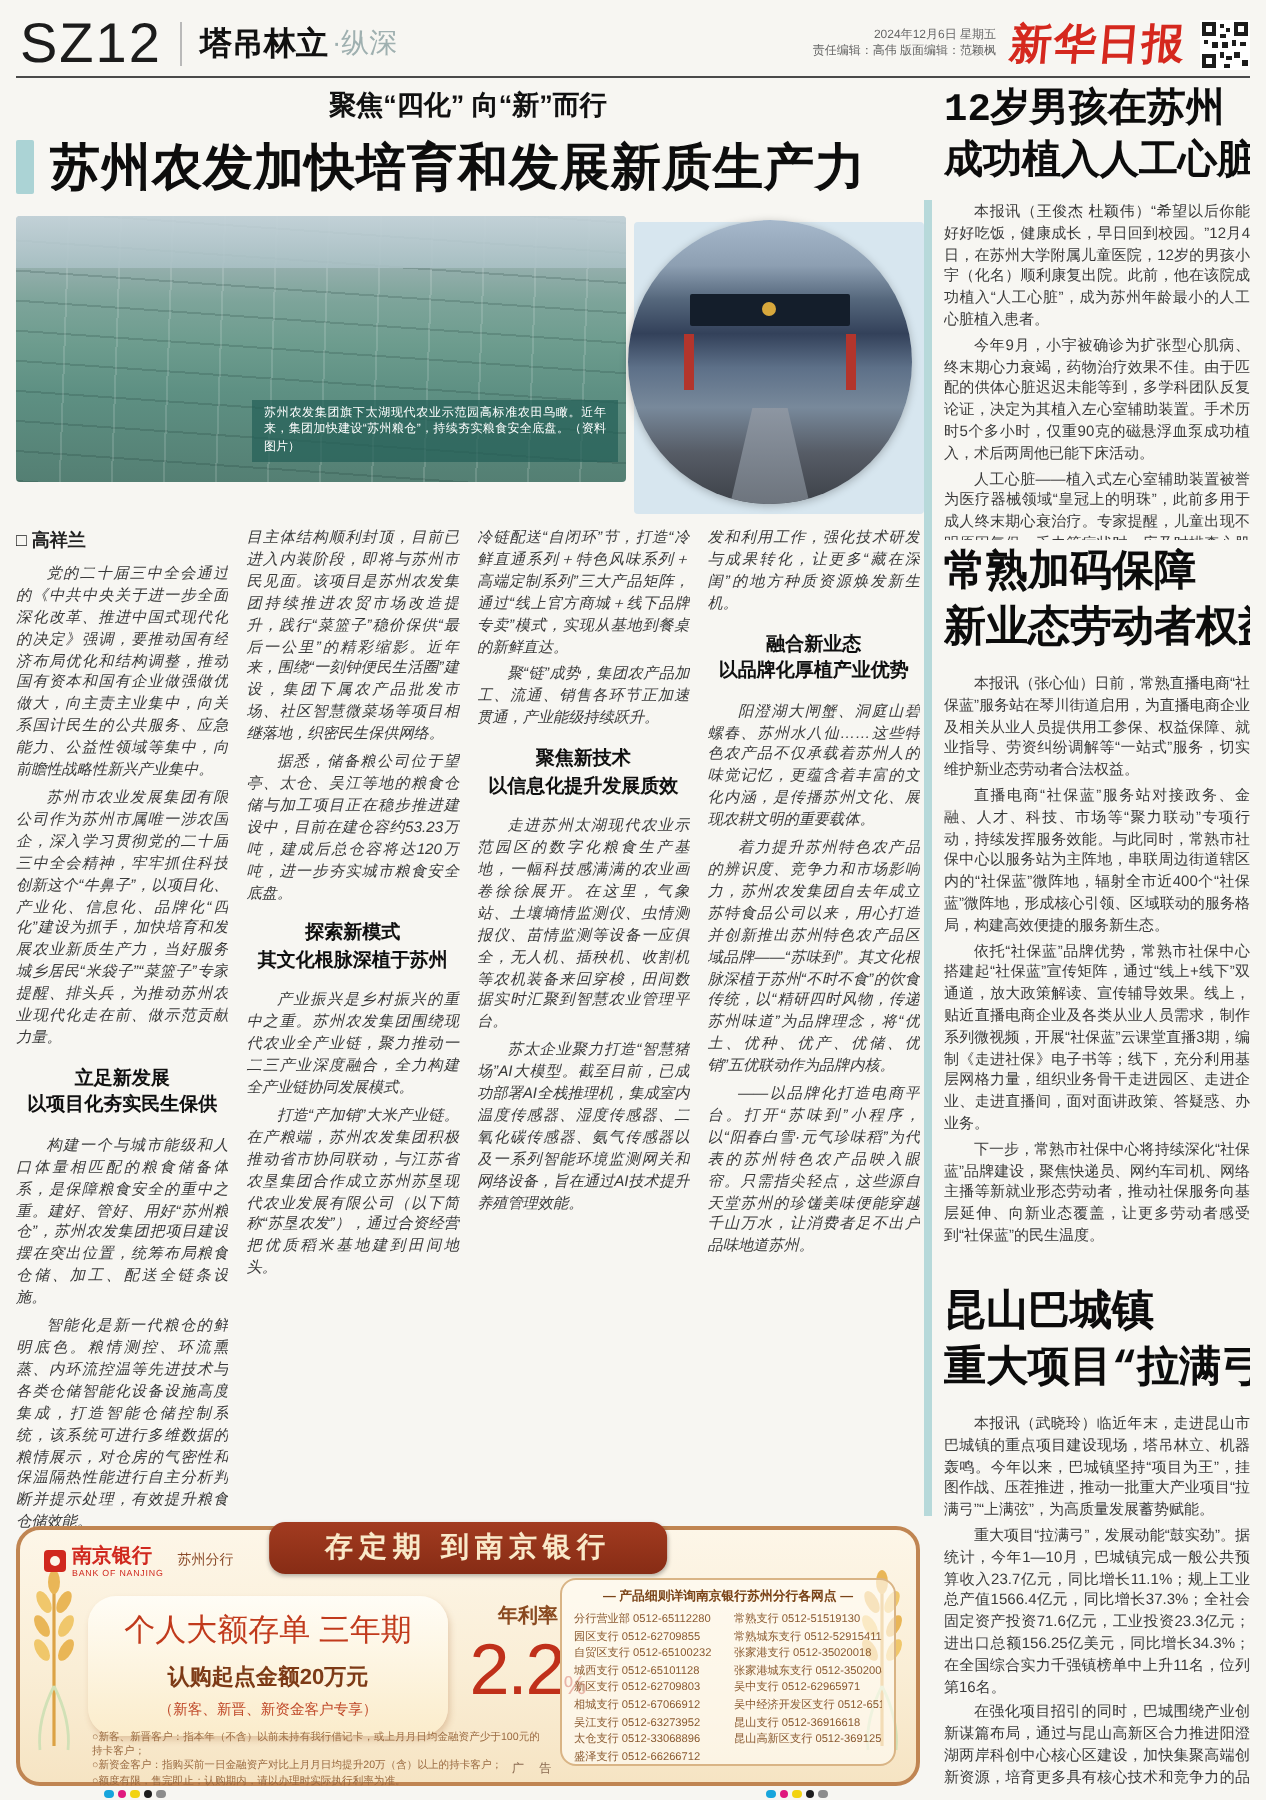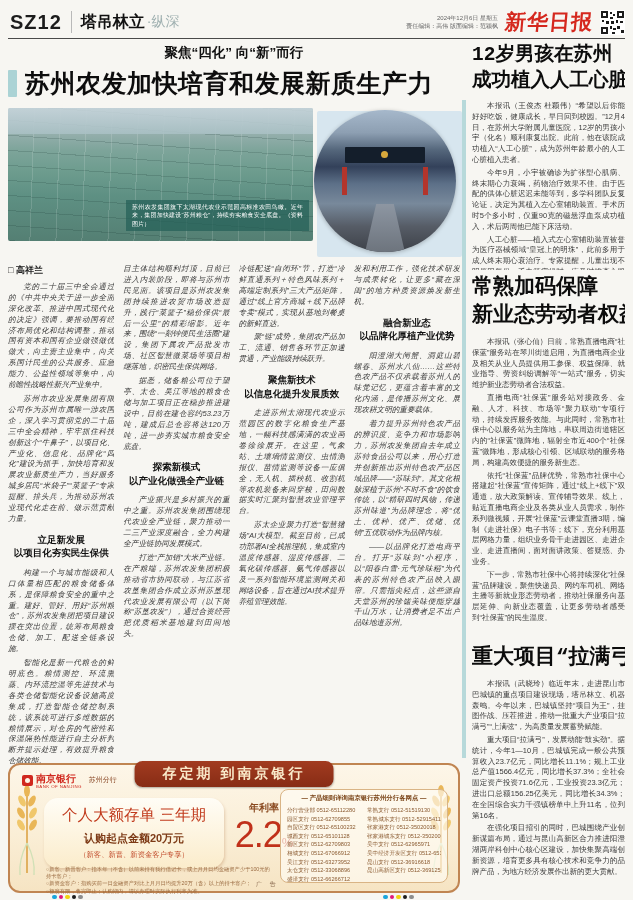--- a/index.html
+++ b/index.html
@@ -1,20 +1,20 @@
 <!DOCTYPE html>
 <html><head>
 <meta charset="utf-8">
 <style>
   html,body{margin:0;padding:0;background:#e9e8e4;}
   .page{position:relative;width:633px;height:900px;background:#f7f6f2;overflow:hidden;
         font-family:"Liberation Sans","DejaVu Sans",sans-serif;color:#222;}
   
   .hdr{position:absolute;left:10px;top:7px;right:8px;height:30px;display:flex;align-items:center;}
-  .hdr-page{font-size:20px;font-weight:700;color:#1c1c1c;letter-spacing:1px;}
+  .hdr-page{font-size:28px;font-weight:400;color:#1c1c1c;letter-spacing:1px;}
   .hdr-div{width:1px;height:22px;background:#b9b9b9;margin:0 9px;}
   .hdr-section{font-size:16px;font-weight:900;color:#111;}
   .hdr-sub{font-size:14px;color:#9fb0b0;margin-left:2px;}
   .hdr-right{margin-left:auto;display:flex;align-items:center;gap:7px;}
   .hdr-dates{text-align:right;font-size:6px;line-height:8.5px;color:#666;}
   .masthead{font-size:21px;font-weight:900;color:#d5281e;font-family:"DejaVu Serif","Liberation Serif",serif;
             transform:skewX(-5deg);letter-spacing:1px;white-space:nowrap;}
   .qr{width:25px;height:25px;}
   .hdr-rule{position:absolute;left:8px;right:8px;top:38px;border-top:1.4px solid #4a4a4a;}
   
@@ -170,21 +170,21 @@
         <p>苏州市农业发展集团有限公司作为苏州市属唯一涉农国企，深入学习贯彻党的二十届三中全会精神，牢牢抓住科技创新这个“牛鼻子”，以项目化、产业化、信息化、品牌化“四化”建设为抓手，加快培育和发展农业新质生产力，当好服务城乡居民“米袋子”“菜篮子”专家提醒、排头兵，为推动苏州农业现代化走在前、做示范贡献力量。</p>
         <div class="subhead">立足新发展
 以项目化夯实民生保供</div>
         <p>构建一个与城市能级和人口体量相匹配的粮食储备体系，是保障粮食安全的重中之重。建好、管好、用好“苏州粮仓”，苏州农发集团把项目建设摆在突出位置，统筹布局粮食仓储、加工、配送全链条设施。</p>
         <p>智能化是新一代粮仓的鲜明底色。粮情测控、环流熏蒸、内环流控温等先进技术与各类仓储智能化设备设施高度集成，打造智能仓储控制系统，该系统可进行多维数据的粮情展示，对仓房的气密性和保温隔热性能进行自主分析判断并提示处理，有效提升粮食仓储效能。</p>
       </div>
       <div class="col">
         <p class="cont">目主体结构顺利封顶，目前已进入内装阶段，即将与苏州市民见面。该项目是苏州农发集团持续推进农贸市场改造提升，践行“菜篮子”稳价保供“最后一公里”的精彩缩影。近年来，围绕“一刻钟便民生活圈”建设，集团下属农产品批发市场、社区智慧微菜场等项目相继落地，织密民生保供网络。</p>
         <p>据悉，储备粮公司位于望亭、太仓、吴江等地的粮食仓储与加工项目正在稳步推进建设中，目前在建仓容约53.23万吨，建成后总仓容将达120万吨，进一步夯实城市粮食安全底盘。</p>
         <div class="subhead">探索新模式
-以产业化做强全产业链</div>
+其文化根脉深植于苏州</div>
         <p>产业振兴是乡村振兴的重中之重。苏州农发集团围绕现代农业全产业链，聚力推动一二三产业深度融合，全力构建全产业链协同发展模式。</p>
         <p>打造“产加销”大米产业链。在产粮端，苏州农发集团积极推动省市协同联动，与江苏省农垦集团合作成立苏州苏垦现代农业发展有限公司（以下简称“苏垦农发”），通过合资经营把优质稻米基地建到田间地头。</p>
       </div>
       <div class="col">
         <p class="cont">冷链配送“自闭环”节，打造“冷鲜直通系列＋特色风味系列＋高端定制系列”三大产品矩阵，通过“线上官方商城＋线下品牌专卖”模式，实现从基地到餐桌的新鲜直达。</p>
         <p>聚“链”成势，集团农产品加工、流通、销售各环节正加速贯通，产业能级持续跃升。</p>
         <div class="subhead">聚焦新技术
 以信息化提升发展质效</div>
         <p>走进苏州太湖现代农业示范园区的数字化粮食生产基地，一幅科技感满满的农业画卷徐徐展开。在这里，气象站、土壤墒情监测仪、虫情测报仪、苗情监测等设备一应俱全，无人机、插秧机、收割机等农机装备来回穿梭，田间数据实时汇聚到智慧农业管理平台。</p>
         <p>苏太企业聚力打造“智慧猪场”AI大模型。截至目前，已成功部署AI全栈推理机，集成室内温度传感器、湿度传感器、二氧化碳传感器、氨气传感器以及一系列智能环境监测网关和网络设备，旨在通过AI技术提升养殖管理效能。</p>
@@ -221,20 +221,21 @@
       </div>
       <div class="sb-body">
         <p>本报讯（张心仙）日前，常熟直播电商“社保蓝”服务站在琴川街道启用，为直播电商企业及相关从业人员提供用工参保、权益保障、就业指导、劳资纠纷调解等“一站式”服务，切实维护新业态劳动者合法权益。</p>
         <p>直播电商“社保蓝”服务站对接政务、金融、人才、科技、市场等“聚力联动”专项行动，持续发挥服务效能。与此同时，常熟市社保中心以服务站为主阵地，串联周边街道辖区内的“社保蓝”微阵地，辐射全市近400个“社保蓝”微阵地，形成核心引领、区域联动的服务格局，构建高效便捷的服务新生态。</p>
         <p>依托“社保蓝”品牌优势，常熟市社保中心搭建起“社保蓝”宣传矩阵，通过“线上+线下”双通道，放大政策解读、宣传辅导效果。线上，贴近直播电商企业及各类从业人员需求，制作系列微视频，开展“社保蓝”云课堂直播3期，编制《走进社保》电子书等；线下，充分利用基层网格力量，组织业务骨干走进园区、走进企业、走进直播间，面对面讲政策、答疑惑、办业务。</p>
         <p>下一步，常熟市社保中心将持续深化“社保蓝”品牌建设，聚焦快递员、网约车司机、网络主播等新就业形态劳动者，推动社保服务向基层延伸、向新业态覆盖，让更多劳动者感受到“社保蓝”的民生温度。</p>
       </div>
     </div>
     <div class="sb-art t2" style="top:604px;height:251px;">
       <div class="sb-title">
+        <span class="l">昆山巴城镇</span>
         <span class="l">重大项目“拉满弓”</span>
       </div>
       <div class="sb-body">
         <p>本报讯（武晓玲）临近年末，走进昆山市巴城镇的重点项目建设现场，塔吊林立、机器轰鸣。今年以来，巴城镇坚持“项目为王”，挂图作战、压茬推进，推动一批重大产业项目“拉满弓”“上满弦”，为高质量发展蓄势赋能。</p>
         <p>重大项目“拉满弓”，发展动能“鼓实劲”。据统计，今年1—10月，巴城镇完成一般公共预算收入23.7亿元，同比增长11.1%；规上工业总产值1566.4亿元，同比增长37.3%；全社会固定资产投资71.6亿元，工业投资23.3亿元；进出口总额156.25亿美元，同比增长34.3%；在全国综合实力千强镇榜单中上升11名，位列第16名。</p>
         <p>在强化项目招引的同时，巴城围绕产业创新谋篇布局，通过与昆山高新区合力推进阳澄湖两岸科创中心核心区建设，加快集聚高端创新资源，培育更多具有核心技术和竞争力的品牌产品，为地方经济发展作出新的更大贡献。</p>
       </div>
     </div>
   </div>
 

